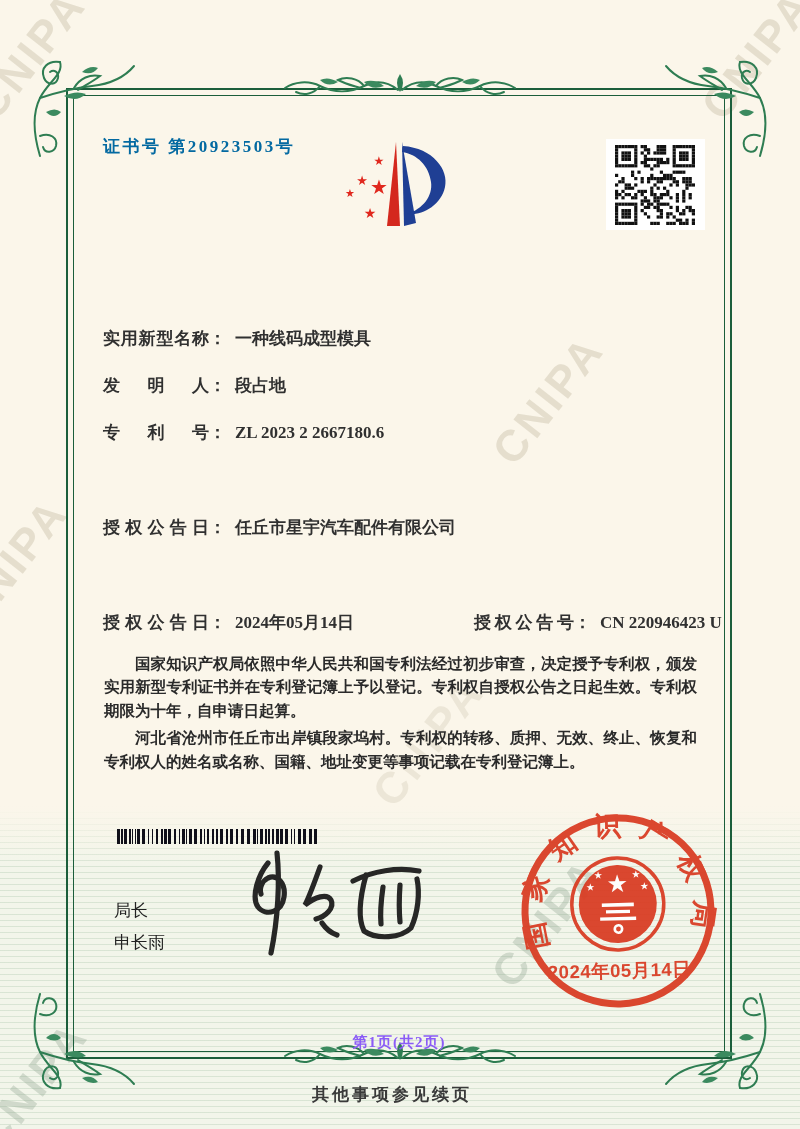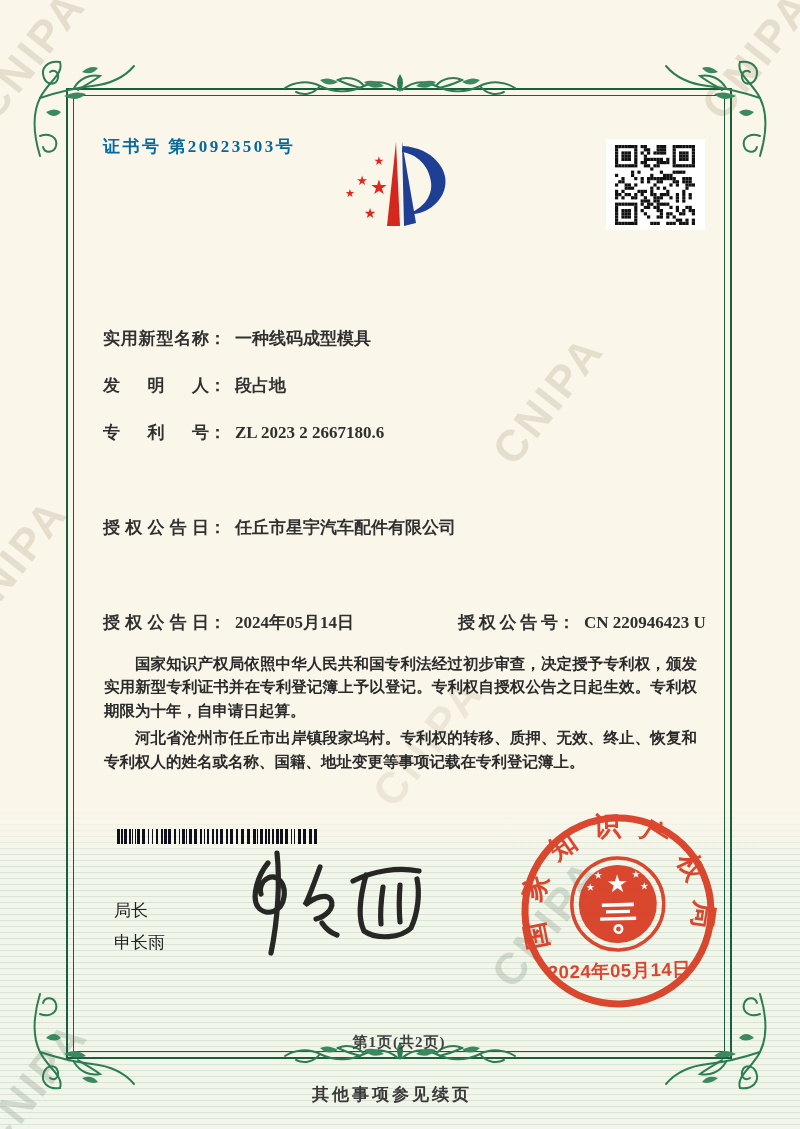--- a/index.html
+++ b/index.html
@@ -37,37 +37,37 @@
   .logo{position:absolute;left:333px;top:132px;}
 
   .title{position:absolute;left:66px;top:247px;width:666px;text-align:center;
       font-size:40px;font-weight:700;letter-spacing:10px;color:#141414;}
 
   .frow{position:absolute;left:103px;width:620px;height:26px;font-size:17px;
       font-weight:600;color:#303030;white-space:nowrap;}
   .flabel{display:inline-block;width:106px;text-align:justify;text-align-last:justify;vertical-align:top;}
   .fcolon{margin-right:9px;}
   .grant2{position:absolute;left:355px;top:0;}
-  .grant2 .flabel{width:100px;}
+  .grant2 .flabel{width:100px;margin-left:16px;}
 
   .paras{position:absolute;left:100px;top:648px;width:601px;font-size:15.5px;
       line-height:23.4px;font-weight:600;color:#2a2a2a;text-align:justify;}
   .paras p{margin:4px;text-indent:2em;}
 
   .barcode{position:absolute;left:117px;top:829px;}
 
   .officer{position:absolute;left:114px;top:895px;font-family:"Liberation Sans","DejaVu Sans",sans-serif;
       font-weight:normal;font-size:17px;color:#222;line-height:32px;}
   .sign{position:absolute;left:225px;top:845px;}
 
   .seal{position:absolute;left:514px;top:808px;transform:rotate(-1.5deg);opacity:.93;}
   .seal text{font-family:"Liberation Sans","DejaVu Sans",sans-serif;font-weight:bold;}
 
   .page-num{position:absolute;left:66px;top:1033px;width:666px;text-align:center;
-      font-size:15px;font-weight:600;color:#404040;letter-spacing:1px;}
+      font-size:15px;font-weight:600;color:#8b5cf6;letter-spacing:1px;}
   .cont-note{position:absolute;left:0;top:1083px;width:784px;text-align:center;
       font-size:17px;font-weight:600;color:#3a3a3a;letter-spacing:3px;}
 </style>
 </head>
 <body>
 
 <div class="page">
 
   <div class="tint"></div>
   <div class="tint-fade"></div>

